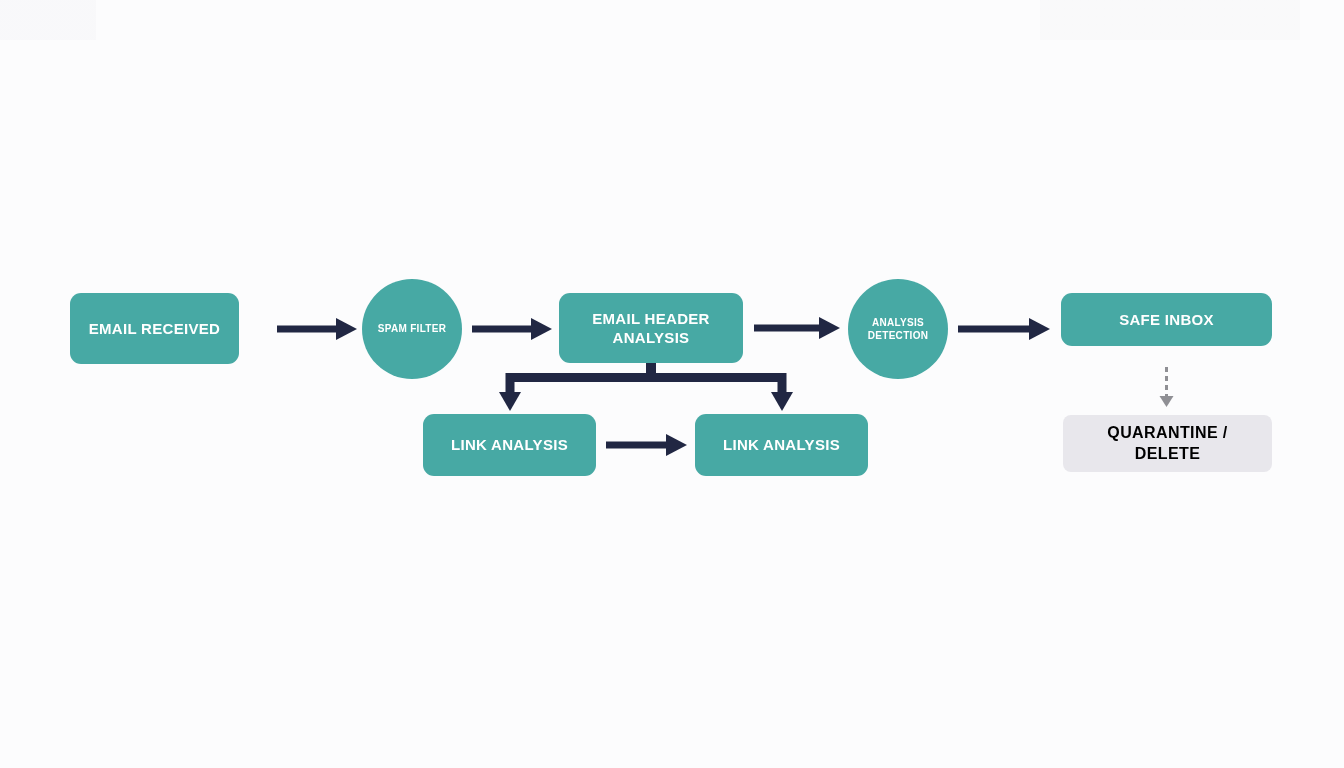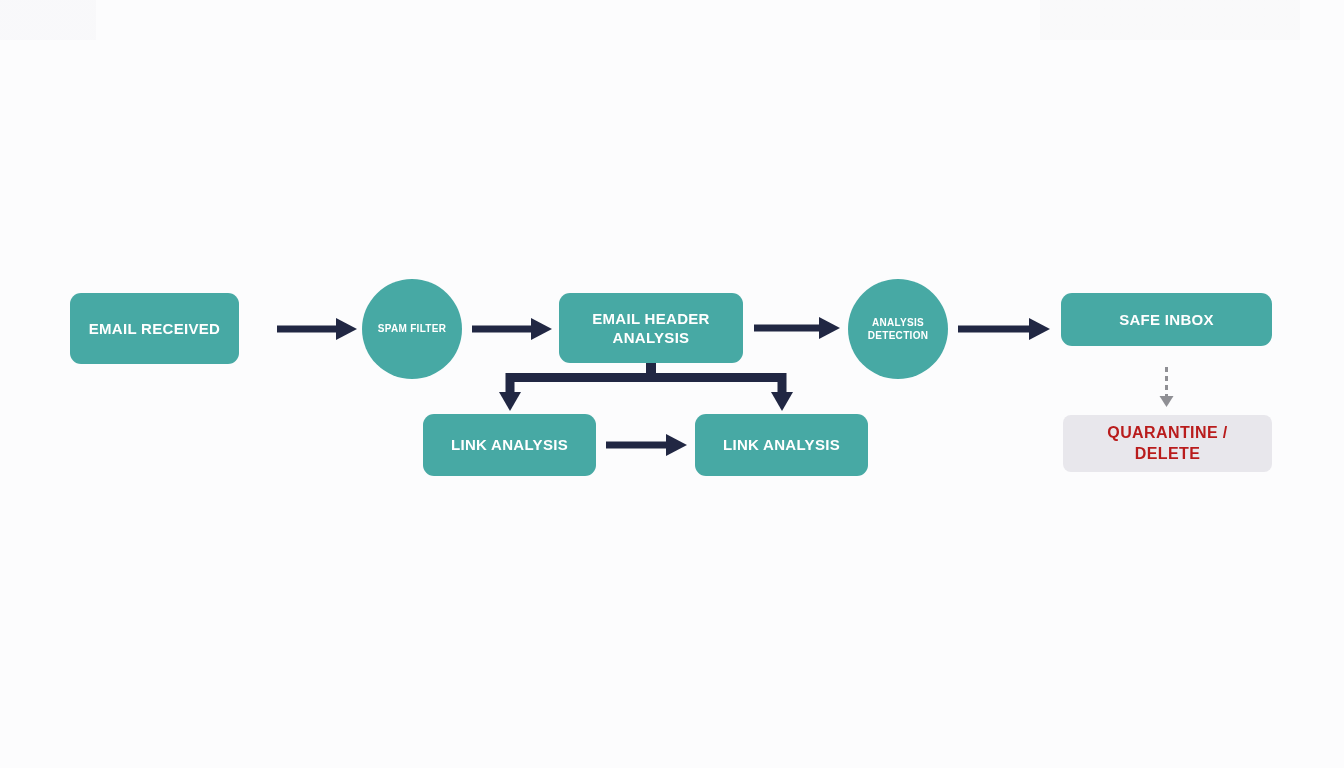--- a/index.html
+++ b/index.html
@@ -39,21 +39,21 @@
   .circle {
     background: #47a9a4;
     border-radius: 50%;
     font-size: 10px;
     line-height: 1.35;
     padding: 0 5px;
   }
   .gray-rect {
     background: #e8e7ec;
     border-radius: 8px;
-    color: #b91c1c;
+    color: #000000;
     font-size: 16px;
     letter-spacing: 0.4px;
     padding: 6px 10px;
   }
   
   #n-email-received      { left: 70px;   top: 293px; width: 169px; height: 71px; }
   #n-spam-filter         { left: 362px;  top: 279px; width: 100px; height: 100px; }
   #n-email-header        { left: 559px;  top: 293px; width: 184px; height: 70px; }
   #n-phishing-detection  { left: 848px;  top: 279px; width: 100px; height: 100px; }
   #n-safe-inbox          { left: 1061px; top: 293px; width: 211px; height: 53px; }

